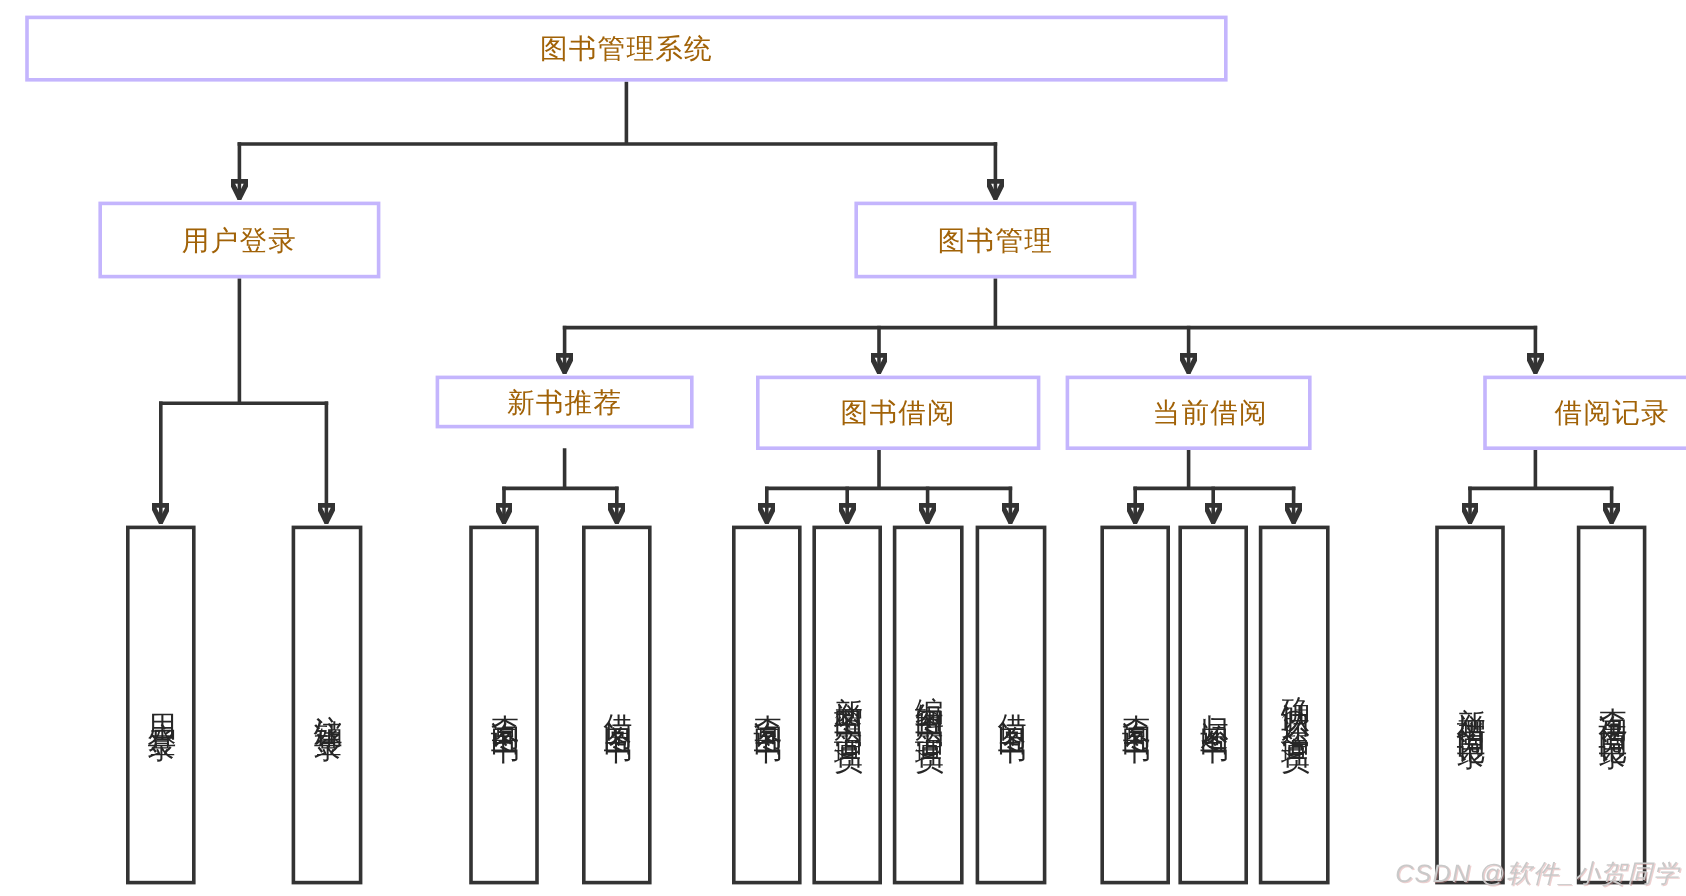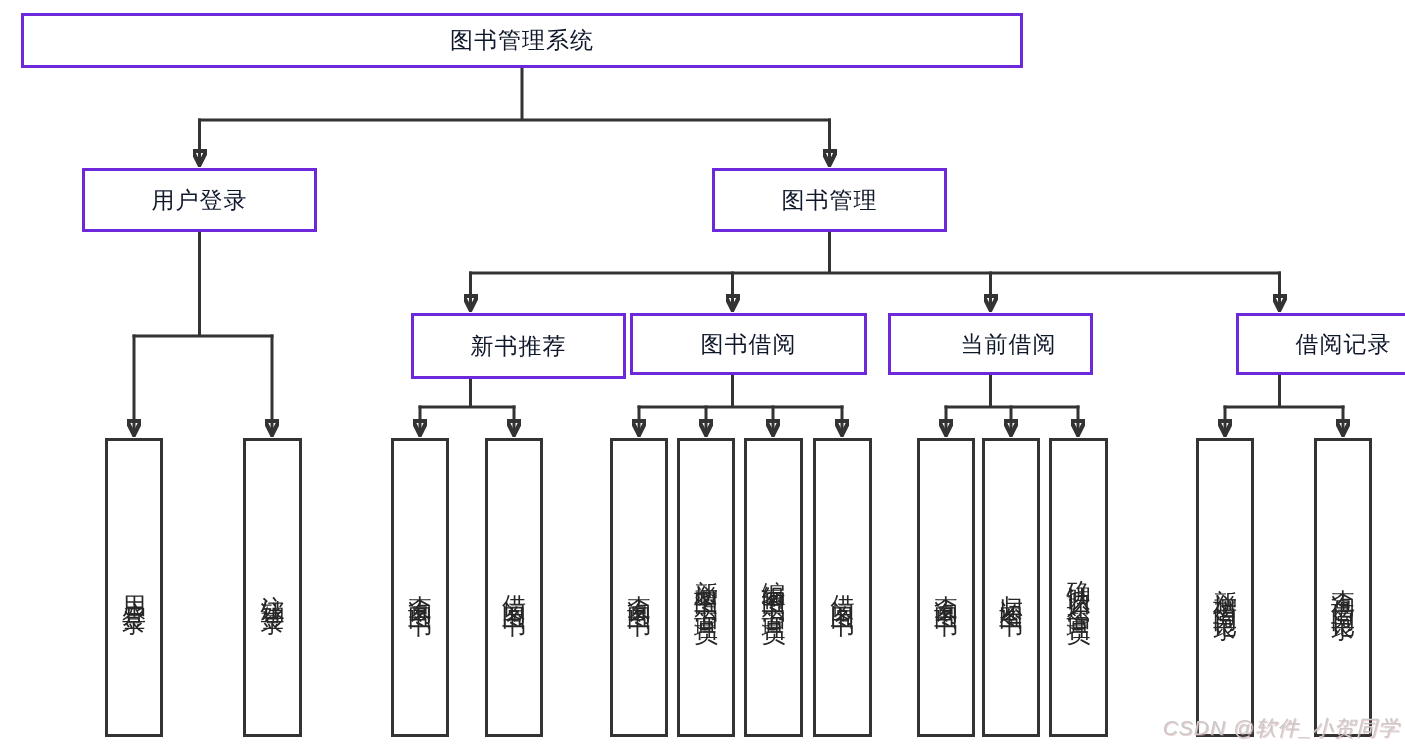--- a/index.html
+++ b/index.html
@@ -24,26 +24,26 @@
   }
   #connectors path {
     stroke: #333333;
     stroke-width: 3;
     fill: none;
     stroke-linecap: square;
   }
   .node {
     position: absolute;
     box-sizing: border-box;
-    border: 3px solid #6d28d9;
+    border: 3px solid #c4b5fd;
     background: #ffffff;
     display: flex;
     align-items: center;
     justify-content: center;
-    color: #0f172a;
+    color: #a16207;
     font-size: 23px;
     letter-spacing: 1px;
     z-index: 2;
   }
   .vnode {
     position: absolute;
     box-sizing: border-box;
     border: 3px solid #333333;
     background: #ffffff;
     display: flex;
@@ -117,21 +117,21 @@
     <path d="M1279.5,375 V407 M1225,407 H1343"></path>
     <path d="M1225,407 V435" marker-end="url(#ah)"></path>
     <path d="M1343,407 V435" marker-end="url(#ah)"></path>
   </svg>
 
   <div class="node" style="left:21px; top:13px; width:1002px; height:55px;">图书管理系统</div>
 
   <div class="node" style="left:82px; top:168px; width:235px; height:64px;">用户登录</div>
   <div class="node" style="left:712px; top:168px; width:235px; height:64px;">图书管理</div>
 
-  <div class="node" style="left:363px; top:313px; width:215px; height:66px;margin-left:48px;">新书推荐</div>
+  <div class="node" style="left:363px; top:313px; width:215px; height:44px;">新书推荐</div>
   <div class="node" style="left:630px; top:313px; width:237px; height:62px;">图书借阅</div>
   <div class="node" style="left:888px; top:313px; width:205px; height:62px;padding-left:36px;">当前借阅</div>
   <div class="node" style="left:1236px; top:313px; width:215px; height:62px;">借阅记录</div>
 
   <div class="vnode" style="left:105px; top:438px; width:58px; height:299px;">
     <span>用户登录</span>
   </div>
   <div class="vnode" style="left:243px; top:438px; width:59px; height:299px;">
     <span>注销登录</span>
   </div>

